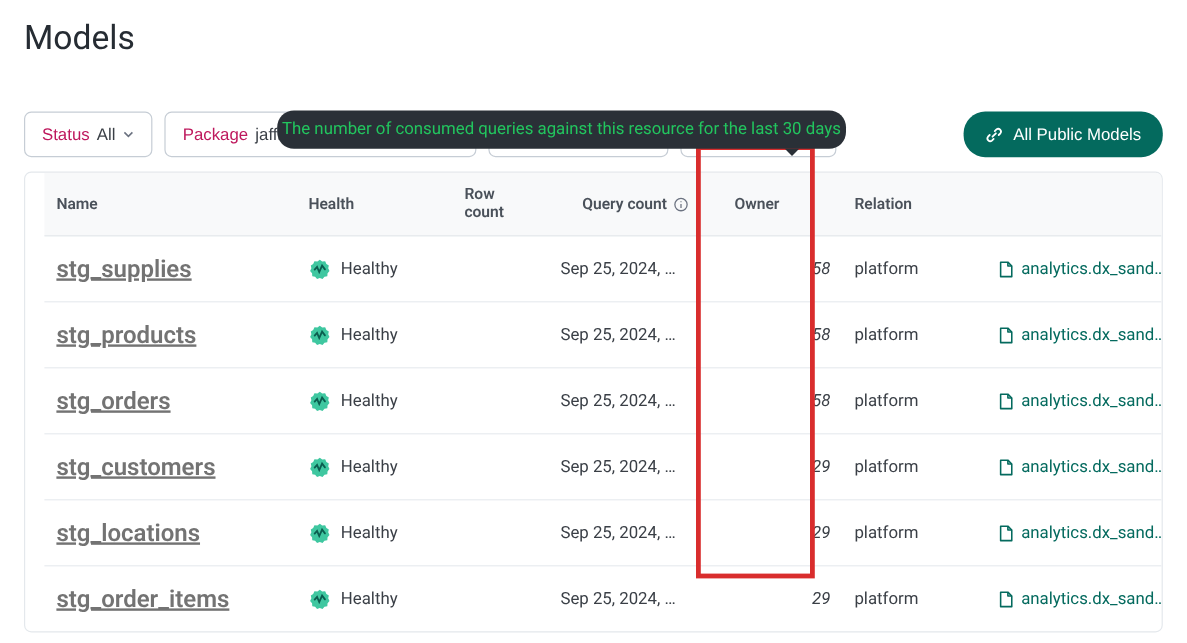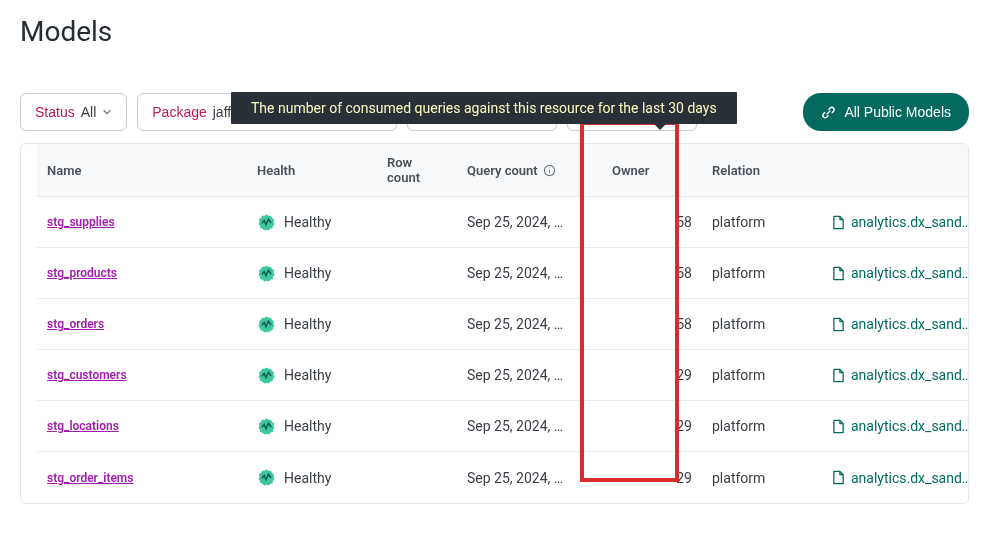--- a/index.html
+++ b/index.html
@@ -78,23 +78,23 @@
       height: 38px;
     }
     .primary-btn .link-icon {
       width: 15px;
       height: 15px;
       flex-shrink: 0;
     }
     .tooltip {
       position: absolute;
       background: #2a3037;
-      color: #fef9c3;
-      padding: 8px 20px;
-      border-radius: 1px;
+      color: #22c55e;
+      padding: 8px 4px;
+      border-radius: 14px;
       font-size: 14px;
       font-weight: 400;
       white-space: nowrap;
       z-index: 50;
       top: 92px;
       left: 231px;
     }
     .tooltip::after {
       content: "";
       position: absolute;
@@ -124,21 +124,21 @@
     .th {
       padding: 11px 10px;
       font-size: 13px;
       font-weight: 600;
       color: #4a515a;
       display: flex;
       align-items: center;
       gap: 5px;
     }
     .th.right {
-      justify-content: flex-start;
+      justify-content: center;
     }
     .th .sort-icon {
       width: 10px;
       height: 10px;
       color: #6b7280;
     }
     .th .info-icon {
       width: 13px;
       height: 13px;
       color: #6b7280;
@@ -159,26 +159,27 @@
       font-size: 14px;
       color: #3a3f46;
       display: flex;
       align-items: center;
       gap: 8px;
       overflow: hidden;
       white-space: nowrap;
     }
     .td.right {
       justify-content: flex-end;
+      font-style: italic;
     }
     .model-link {
-      color: #a21caf;
+      color: #737373;
       text-decoration: underline;
       font-weight: 600;
-      font-size: 12px;
+      font-size: 20px;
     }
     .health-icon {
       width: 19px;
       height: 19px;
       flex-shrink: 0;
     }
     .relation-link {
       color: #046a5e;
       display: inline-flex;
       align-items: center;

